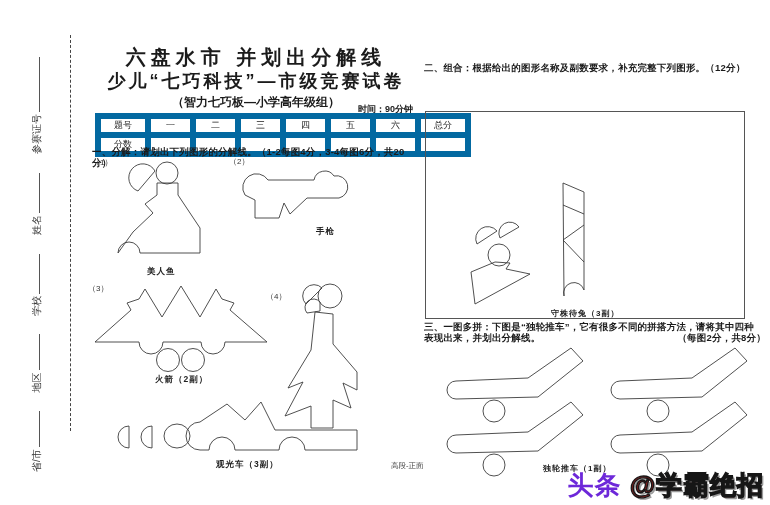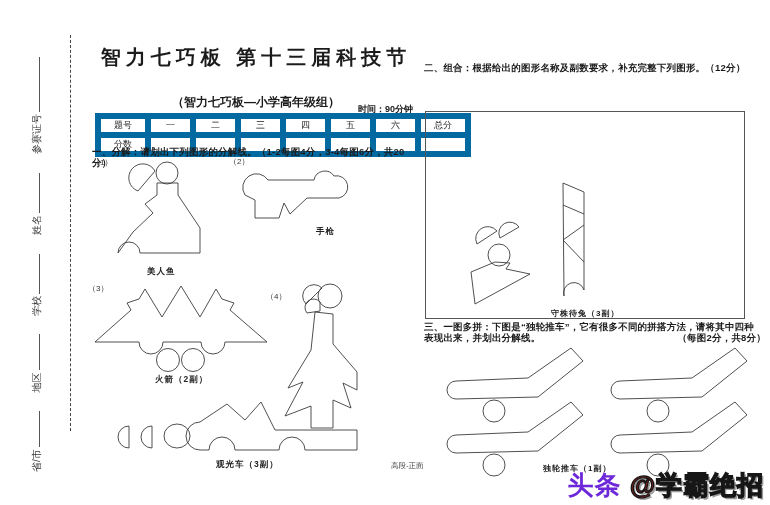--- a/index.html
+++ b/index.html
@@ -56,21 +56,22 @@
   <div class="cut-line"></div>
 
   <div class="sidebar">
     <span class="sb-field"><span>省/市</span><span class="blank w36"></span></span>
     <span class="sb-field"><span>地区</span><span class="blank w36"></span></span>
     <span class="sb-field"><span>学校</span><span class="blank w40"></span></span>
     <span class="sb-field"><span>姓名</span><span class="blank w40"></span></span>
     <span class="sb-field"><span>参赛证号</span><span class="blank w55"></span></span>
   </div>
 
-  <div class="abs title1">智力七巧板 第十三届科技节</div>
+  <div class="abs title1">六盘水市 并划出分解线</div>
+  <div class="abs title2">少儿“七巧科技”—市级竞赛试卷</div>
   <div class="abs subtitle">（智力七巧板—小学高年级组）</div>
   <div class="abs time-note">时间：90分钟</div>
 
   <table class="score-table">
     <tbody>
         <tr>
       <td class="c0">题号</td>
       <td class="cm">一</td>
       <td class="cm">二</td>
       <td class="cm">三</td>

